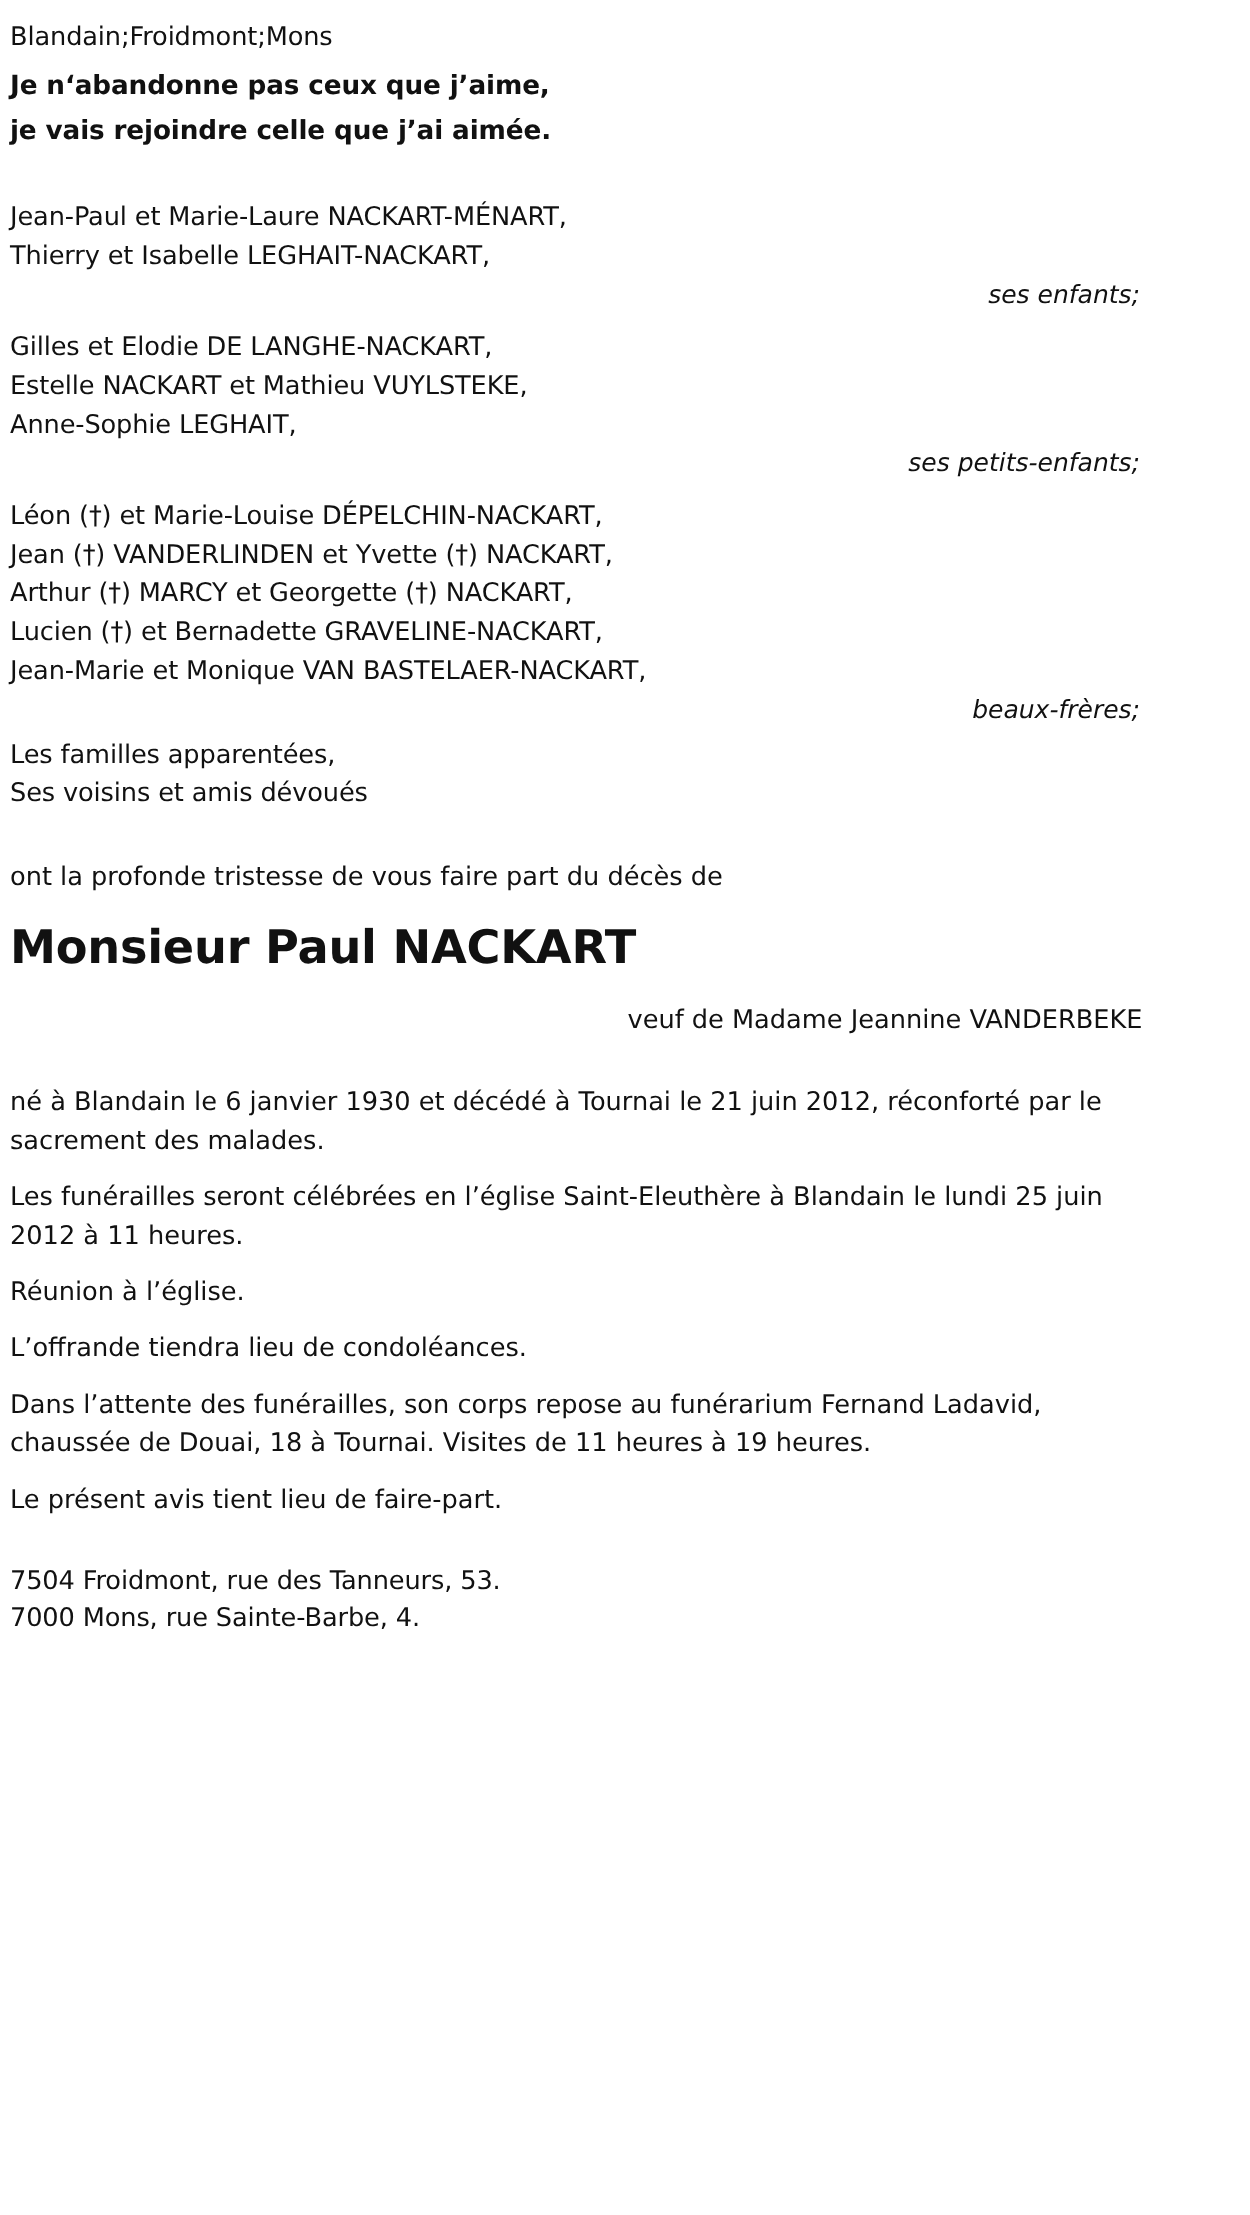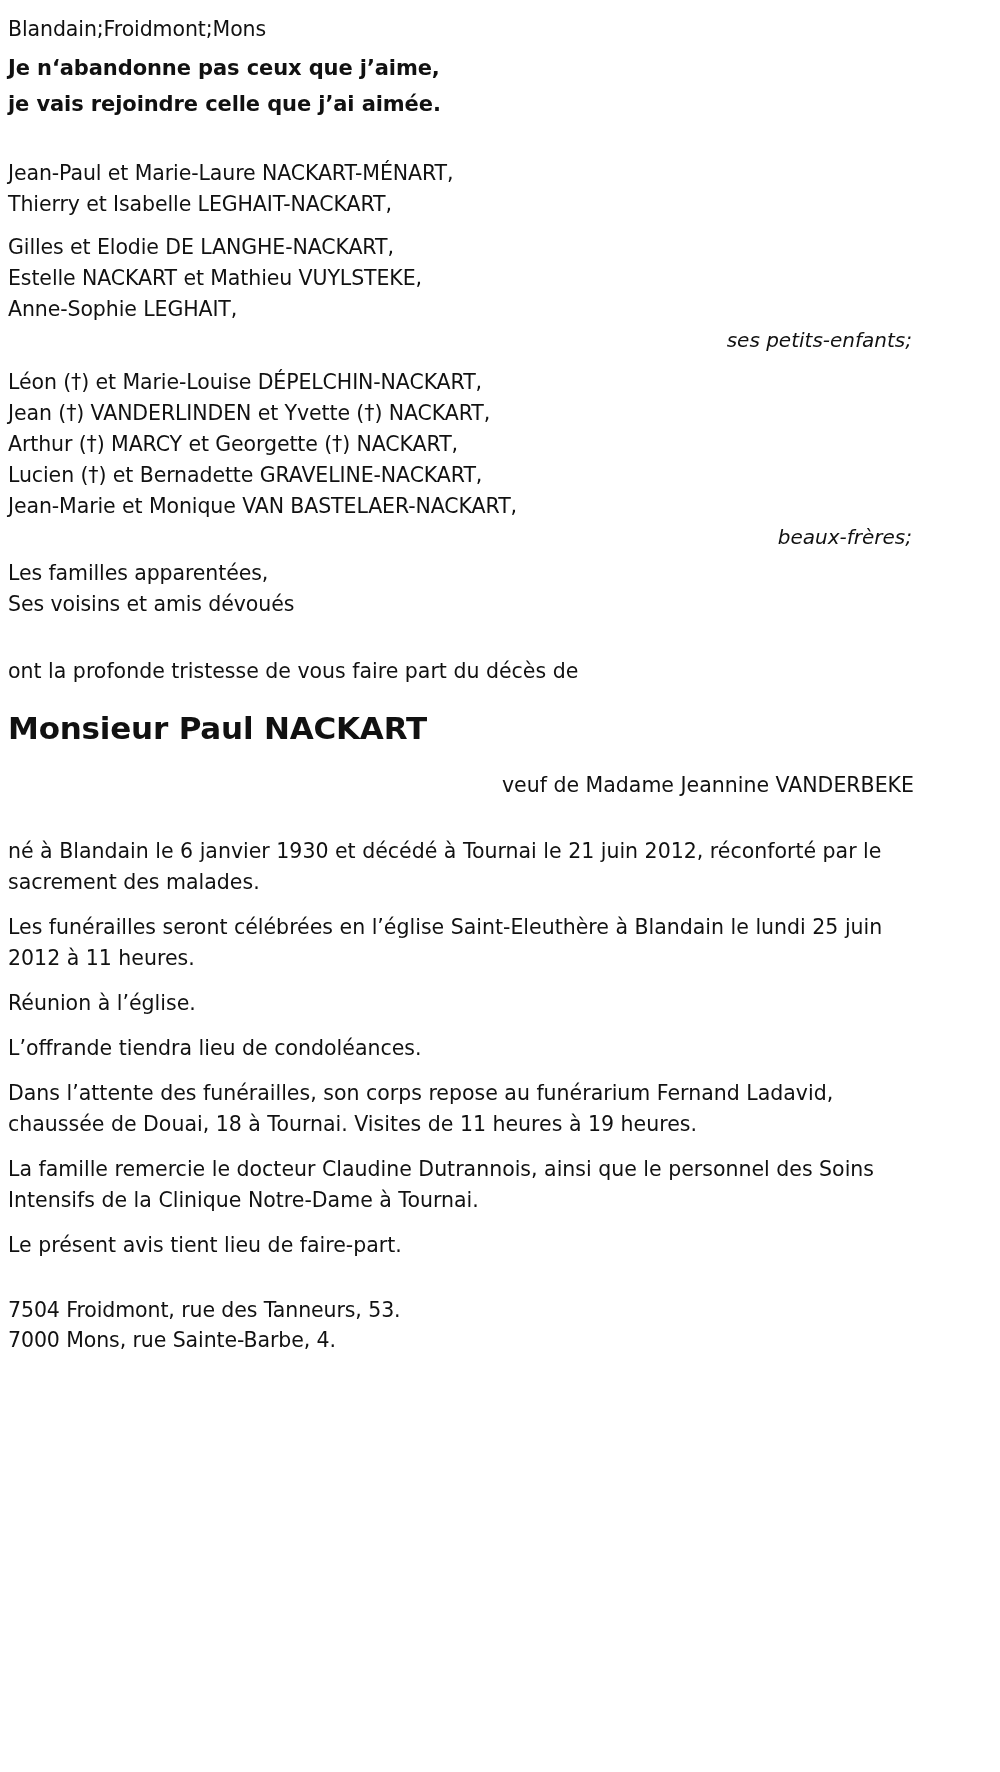--- a/index.html
+++ b/index.html
@@ -63,21 +63,21 @@
   .role-block {
     text-align: right;
   }
 
   .intro {
     font-size: 20.5px;
     line-height: 30px;
   }
 
   .deceased-name {
-    font-size: 31px;
+    font-size: 37px;
     font-weight: bold;
     line-height: 44px;
     letter-spacing: -0.2px;
   }
 
   .widow {
     font-size: 20.5px;
     line-height: 30px;
     text-align: right;
   }
@@ -105,20 +105,23 @@
   <div>
     <div class="quote">Je n‘abandonne pas ceux que j’aime,</div>
     <div class="quote">je vais rejoindre celle que j’ai aimée.</div>
   </div>
 
   <div class="spacer-lg"></div>
 
   <div class="group">
     <div class="line">Jean-Paul et Marie-Laure NACKART-MÉNART,</div>
     <div class="line">Thierry et Isabelle LEGHAIT-NACKART,</div>
+    <div class="role-block">
+      <div class="role">ses enfants;</div>
+    </div>
   </div>
 
   <div class="spacer-sm"></div>
 
   <div class="group">
     <div class="line">Gilles et Elodie DE LANGHE-NACKART,</div>
     <div class="line">Estelle NACKART et Mathieu VUYLSTEKE,</div>
     <div class="line">Anne-Sophie LEGHAIT,</div>
     <div class="role-block">
       <div class="role">ses petits-enfants;</div>
@@ -158,21 +161,20 @@
   <div class="widow">veuf de Madame Jeannine VANDERBEKE</div>
 
   <div class="spacer-lg"></div>
 
   <div>
     <div class="para">né à Blandain le 6 janvier 1930 et décédé à Tournai le 21 juin 2012, réconforté par le sacrement des malades.</div>
     <div class="para">Les funérailles seront célébrées en l’église Saint-Eleuthère à Blandain le lundi 25 juin 2012 à 11 heures.</div>
     <div class="para">Réunion à l’église.</div>
     <div class="para">L’offrande tiendra lieu de condoléances.</div>
     <div class="para">Dans l’attente des funérailles, son corps repose au funérarium Fernand Ladavid, chaussée de Douai, 18 à Tournai. Visites de 11 heures à 19 heures.</div>
-    <div class="para">La famille remercie le docteur Claudine Dutrannois, ainsi que le personnel des Soins Intensifs de la Clinique Notre-Dame à Tournai.</div>
     <div class="para">Le présent avis tient lieu de faire-part.</div>
   </div>
 
   <div class="spacer-md"></div>
 
   <div class="addresses">
     <div class="line">7504 Froidmont, rue des Tanneurs, 53.</div>
     <div class="line">7000 Mons, rue Sainte-Barbe, 4.</div>
   </div>
 

